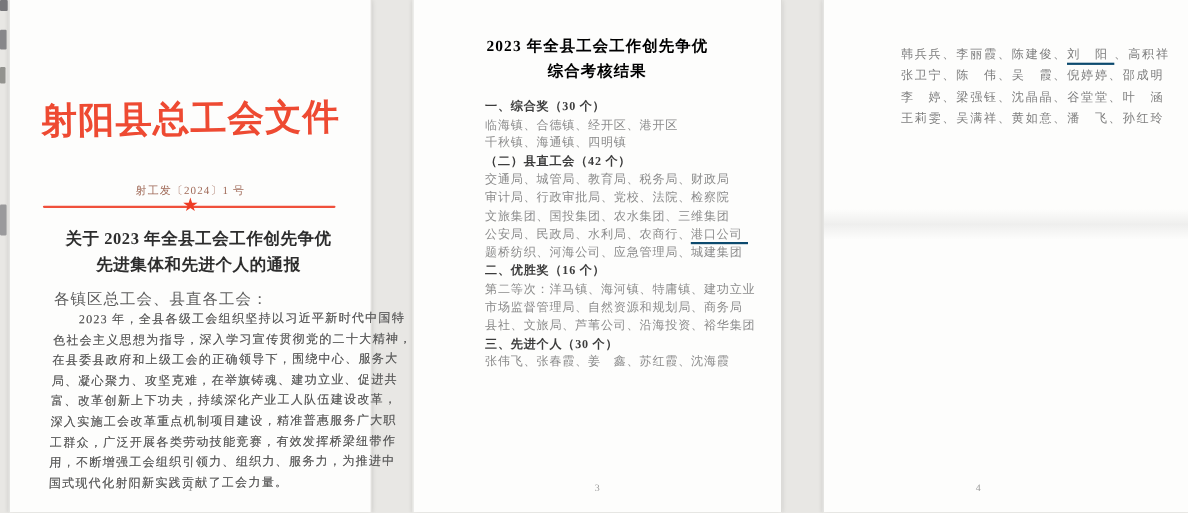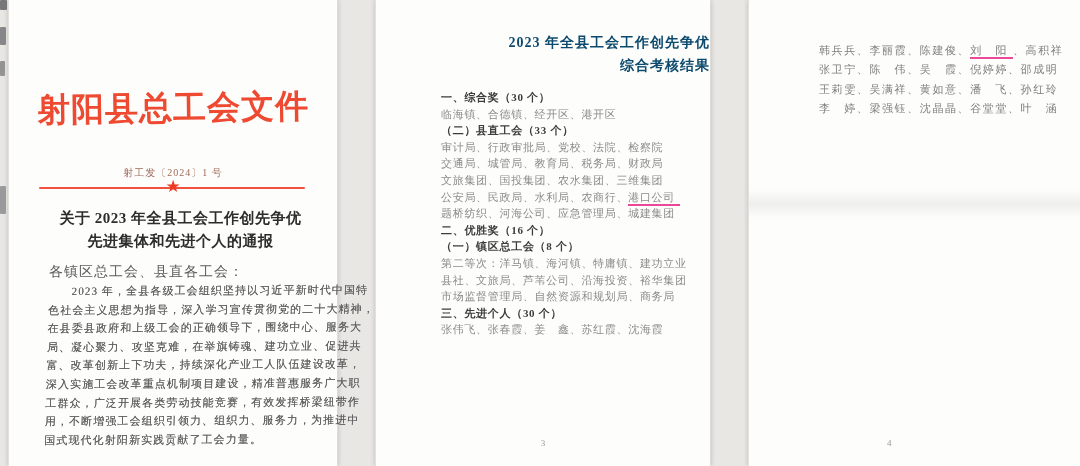--- a/index.html
+++ b/index.html
@@ -52,32 +52,32 @@
     text-shadow:0 0 0.6px rgba(90,90,90,0.75);white-space:nowrap;
   }
   .p1-body .ind{padding-left:23px;}
   .pagenum{
     position:absolute;top:438px;left:0;right:0;text-align:center;
     font-size:9px;color:#9a9a9a;
   }
 
   
   .p2-title{
-    position:absolute;top:31px;left:0;right:0;text-align:right;
-    font-size:14px;font-weight:bold;color:#0c4a6e;line-height:23px;
+    position:absolute;top:31px;left:0;right:0;text-align:center;
+    font-size:14px;font-weight:bold;color:#000000;line-height:23px;
     letter-spacing:1px;
   }
   .p2-list{
     position:absolute;top:89px;left:65px;right:14px;
     font-size:11px;line-height:16.6px;letter-spacing:0.7px;white-space:nowrap;
   }
   .p2-list .bold{font-weight:bold;color:#3c3c3c;}
   .p2-list .item{color:#8b8b8b;}
   .u-red{
-    border-bottom:2px solid #ec4899;padding-bottom:1px;padding-right:5px;text-align:center;
+    border-bottom:2px solid #0c4a6e;padding-bottom:1px;padding-right:5px;text-align:center;
   }
 
   
   .p3-list{
     position:absolute;top:41px;left:70px;
     font-size:11px;color:#7d7d7d;line-height:19.4px;letter-spacing:1.6px;
     white-space:nowrap;
   }
   .p3-band{
     position:absolute;top:190px;left:0;right:0;height:28px;
@@ -122,44 +122,44 @@
 </div>
 
 <div class="page" id="page2">
   <div class="p2-title">
     <div>2023 年全县工会工作创先争优</div>
     <div>综合考核结果</div>
   </div>
   <div class="p2-list">
     <div class="bold">一、综合奖（30 个）</div>
     <div class="item">临海镇、合德镇、经开区、港开区</div>
-    <div class="bold">（二）县直工会（33 个）</div>
+    <div class="item">千秋镇、海通镇、四明镇</div>
+    <div class="bold">（二）县直工会（42 个）</div>
+    <div class="item">交通局、城管局、教育局、税务局、财政局</div>
     <div class="item">审计局、行政审批局、党校、法院、检察院</div>
-    <div class="item">交通局、城管局、教育局、税务局、财政局</div>
     <div class="item">文旅集团、国投集团、农水集团、三维集团</div>
     <div class="item"><span>公安局、民政局、水利局、农商行、</span><span class="u-red">港口公司</span></div>
     <div class="item">题桥纺织、河海公司、应急管理局、城建集团</div>
     <div class="bold">二、优胜奖（16 个）</div>
-    <div class="bold">（一）镇区总工会（8 个）</div>
     <div class="item">第二等次：洋马镇、海河镇、特庸镇、建功立业</div>
+    <div class="item">市场监督管理局、自然资源和规划局、商务局</div>
     <div class="item">县社、文旅局、芦苇公司、沿海投资、裕华集团</div>
-    <div class="item">市场监督管理局、自然资源和规划局、商务局</div>
     <div class="bold">三、先进个人（30 个）</div>
     <div class="item">张伟飞、张春霞、姜　鑫、苏红霞、沈海霞</div>
   </div>
   <div class="pagenum">3</div>
 </div>
 
 <div class="page" id="page3">
   <div class="p3-band"></div>
   <div class="p3-list">
     <div><span>韩兵兵、李丽霞、陈建俊、</span><span class="u-red">刘　阳</span><span>、高积祥</span></div>
     <div>张卫宁、陈　伟、吴　霞、倪婷婷、邵成明</div>
+    <div>李　婷、梁强钰、沈晶晶、谷堂堂、叶　涵</div>
     <div>王莉雯、吴满祥、黄如意、潘　飞、孙红玲</div>
-    <div>李　婷、梁强钰、沈晶晶、谷堂堂、叶　涵</div>
   </div>
   <div class="pagenum-left">4</div>
 </div>
 
 <div class="artifact a1"></div>
 <div class="artifact a2"></div>
 <div class="artifact a3"></div>
 <div class="artifact a4"></div>
 
 </body></html>

